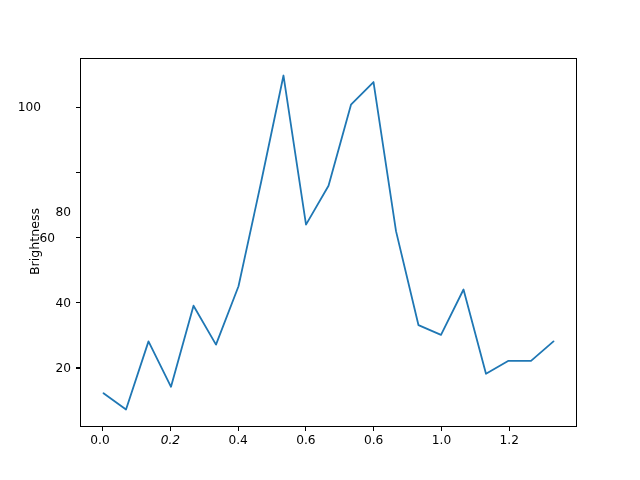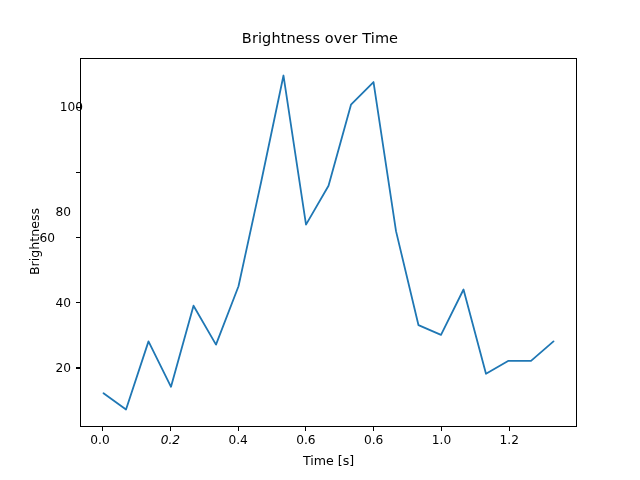--- a/index.html
+++ b/index.html
@@ -94,29 +94,27 @@
     color: #000000;
     transform: rotate(-90deg);
     transform-origin: center center;
   }
 </style>
 </head>
 <body>
 
 <div id="figure">
 
-  <div id="chart-title">Brightness over Time</div>
 
   <div id="plot-area">
     <svg id="plot-svg" viewBox="0 0 497 369" preserveAspectRatio="none">
       <polyline fill="none" stroke="#1f77b4" stroke-width="1.8" stroke-linejoin="round" stroke-linecap="round" points="22.60,336.08 45.20,352.38 67.77,283.92 90.37,329.56 112.97,248.06 135.54,287.18 158.14,228.51 180.75,124.20 203.31,16.62 225.92,166.57 248.52,127.45 271.08,45.96 293.69,23.14 316.29,173.09 338.86,267.62 361.46,277.40 384.06,231.77 406.63,316.52 429.23,303.48 451.83,303.48 474.40,283.92"></polyline>
     </svg>
   </div>
 
-  <div id="xlabel">Time [s]</div>
   <div id="ylabel">Brightness</div>
 
   <div id="xticks-container">
       <div class="tick-mark xtick-mark" style="left: 102.052px;"></div>
       <div class="tick-label xtick-label" style="left: 100px;">0.0</div>
       <div class="tick-mark xtick-mark" style="left: 169.823px;"></div>
       <div class="tick-label xtick-label" style="left: 170.373px; font-style: italic;">0.2</div>
       <div class="tick-mark xtick-mark" style="left: 237.594px;"></div>
       <div class="tick-label xtick-label" style="left: 238.144px;">0.4</div>
       <div class="tick-mark xtick-mark" style="left: 305.365px;"></div>
@@ -131,16 +129,16 @@
   <div id="yticks-container">
       <div class="tick-mark ytick-mark" style="top: 367.449px;"></div>
       <div class="tick-label ytick-label" style="top: 367.999px; left: 20px; width: 51px;">20</div>
       <div class="tick-mark ytick-mark" style="top: 302.255px;"></div>
       <div class="tick-label ytick-label" style="top: 302.805px; left: 20px; width: 51px;">40</div>
       <div class="tick-mark ytick-mark" style="top: 237.06px;"></div>
       <div class="tick-label ytick-label" style="top: 237.61px; left: 4px; width: 51px;">60</div>
       <div class="tick-mark ytick-mark" style="top: 171.866px;"></div>
       <div class="tick-label ytick-label" style="top: 172.416px; left: 20px; width: 51px; margin-top: 40px;">80</div>
       <div class="tick-mark ytick-mark" style="top: 106.672px;"></div>
-      <div class="tick-label ytick-label" style="top: 107.222px; left: 32px; width: 51px;">100</div>
+      <div class="tick-label ytick-label" style="top: 107.222px; left: 4px; width: 51px; text-align: center;">100</div>
     </div>
 
 </div>
 
 </body></html>

